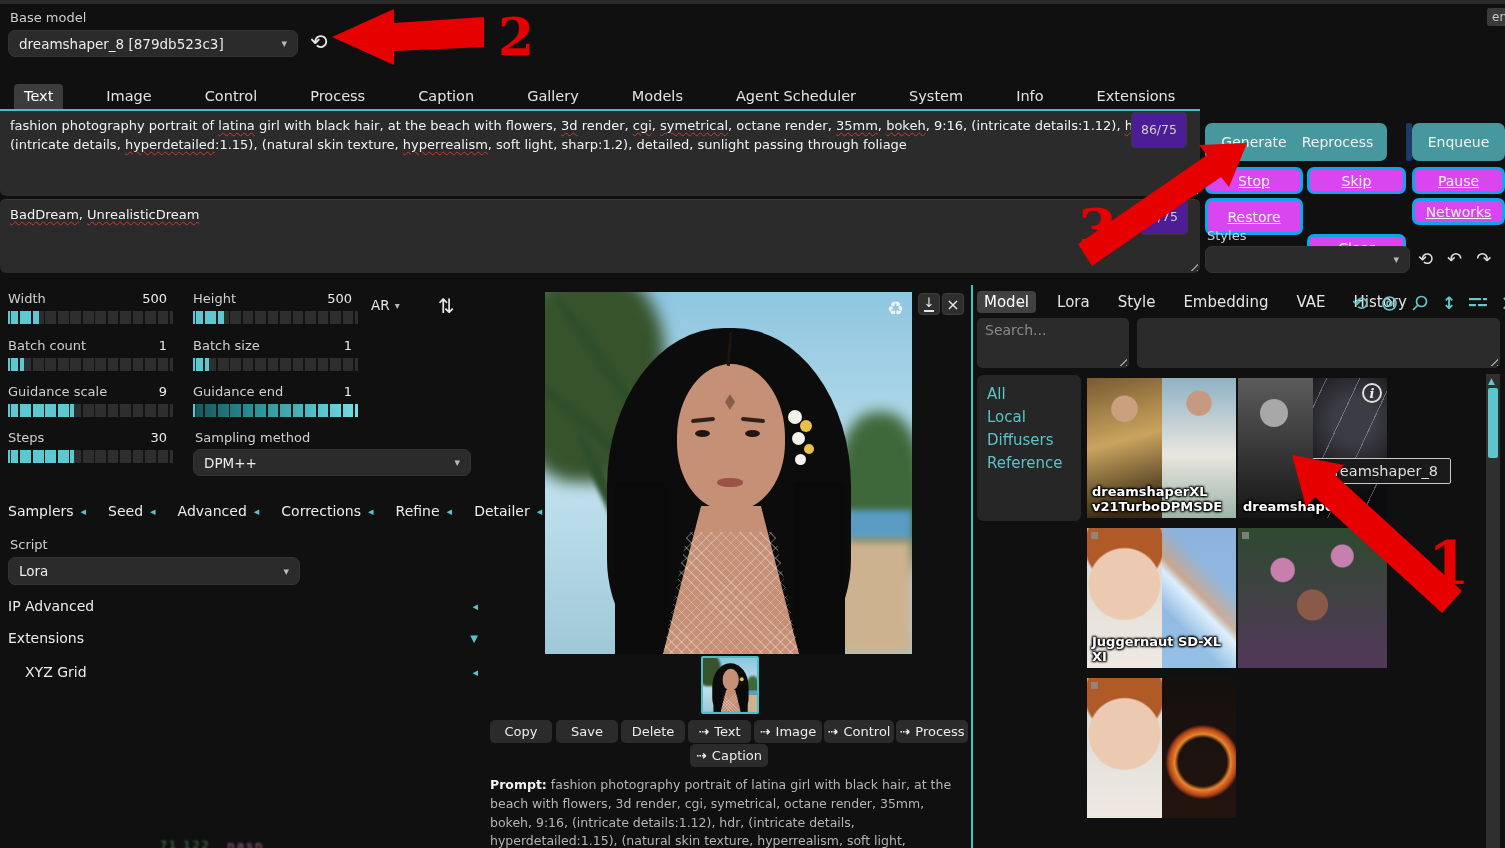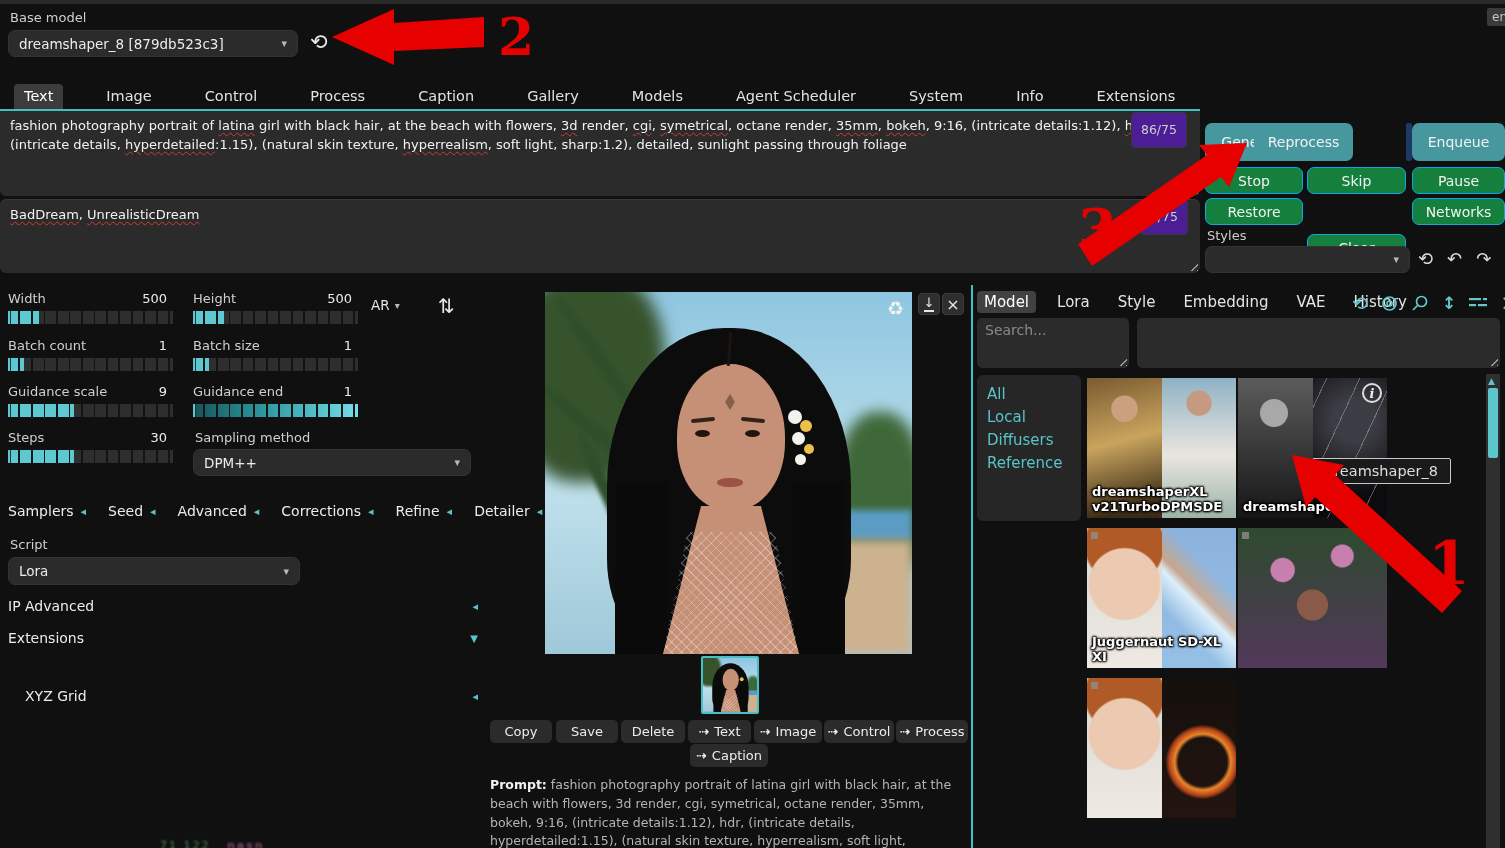--- a/index.html
+++ b/index.html
@@ -42,21 +42,21 @@
     background:repeating-linear-gradient(-45deg,#9a9a9a 0 1px,transparent 1px 4px);
     clip-path:polygon(100% 0,100% 100%,0 100%);
   }
 
   
   .btn {
     position:absolute; display:flex; align-items:center; justify-content:center;
     border-radius:7px; font-size:14px; color:#f2f2f2; cursor:default;
   }
   .btn.teal { background:#47989e; }
-  .btn.dark { background:#15803d; border:1px solid #0ea5e9; }
+  .btn.dark { background:#d946ef; border:3px solid #0ea5e9;text-decoration:underline; }
   .navy-sliver { background:#1d3a66; border-radius:2px; }
   .styles-icons { display:flex; gap:14px; font-size:18px; color:#dcdcdc; }
 
   
   .param { position:absolute; width:165px; }
   .param .head { display:flex; justify-content:space-between; align-items:baseline; margin-bottom:5px; }
   .param .head .val { color:#ececec; font-size:13px; margin-right:6px; }
   .sl { position:relative; height:13px; background:#2e2e2e; overflow:hidden; }
   .sl .fill { position:absolute; left:3px; top:0; bottom:0; background:#5bc8d2; }
   .sl .fill.grad { background:linear-gradient(90deg,#17575c,#2a8f96 35%,#55c2cc 75%,#7adfe8); }
@@ -169,27 +169,27 @@
   <div class="counter-badge" style="right:13px;top:1px;">86/75</div>
   <div class="resize-h"></div>
 </div>
 <div class="abs txtbox neg-box">
   <span><span class="sq">BadDream</span>, <span class="sq">UnrealisticDream</span></span>
   <div class="counter-badge" style="right:12px;top:-1px;">7/75</div>
   <div class="resize-h"></div>
 </div>
 
 <div class="btn teal" style="left:1205px;top:123px;width:98px;height:38px;">Generate</div>
-<div class="btn teal" style="left:1254px;top:123px;width:99px;height:38px;">Reprocess</div>
+<div class="btn teal" style="left:1288px;top:123px;width:99px;height:38px;">Reprocess</div>
 <div class="abs navy-sliver" style="left:1406px;top:123px;width:6px;height:38px;"></div>
 <div class="btn teal" style="left:1412px;top:123px;width:93px;height:38px;">Enqueue</div>
 <div class="btn dark" style="left:1205px;top:167px;width:98px;height:27px;">Stop</div>
 <div class="btn dark" style="left:1307px;top:167px;width:99px;height:27px;">Skip</div>
 <div class="btn dark" style="left:1412px;top:167px;width:93px;height:27px;">Pause</div>
-<div class="btn dark" style="left:1205px;top:198px;width:98px;height:27px;">Restore</div>
+<div class="btn dark" style="left:1205px;top:198px;width:98px;height:37px;">Restore</div>
 <div class="btn dark" style="left:1307px;top:198px;width:99px;height:27px;margin-top:36px;">Clear</div>
 <div class="btn dark" style="left:1412px;top:198px;width:93px;height:27px;">Networks</div>
 <div class="abs lbl" style="left:1207px;top:228px;">Styles</div>
 <div class="abs dropdown" style="left:1205px;top:246px;width:205px;height:27px;">
   <span class="caret">▾</span>
 </div>
 <div class="abs styles-icons" style="left:1418px;top:248px;">
   <span>⟲</span>
   <span>↶</span>
   <span>↷</span>
@@ -306,21 +306,21 @@
 </div>
 
 <div class="panel-row" style="left:8px;top:598px;width:470px;">
   <span>IP Advanced</span>
     <span class="tri">◂</span>
 </div>
 <div class="panel-row" style="left:8px;top:630px;width:470px;">
   <span>Extensions</span>
     <span class="tri" style="font-size:10px;">▼</span>
 </div>
-<div class="panel-row" style="left:25px;top:664px;width:453px;margin-top:24px;">
+<div class="panel-row" style="left:25px;top:664px;width:453px;">
   <span>XYZ Grid</span>
     <span class="tri">◂</span>
 </div>
 
 <div class="abs divider"></div>
 
 <div class="abs" style="left:545px;top:292px;">
   <div class="gen-image">
     <div class="gi palmblob"></div>
     <div class="gi frond" style="left:-20px;top:60px;transform:rotate(55deg);"></div>

